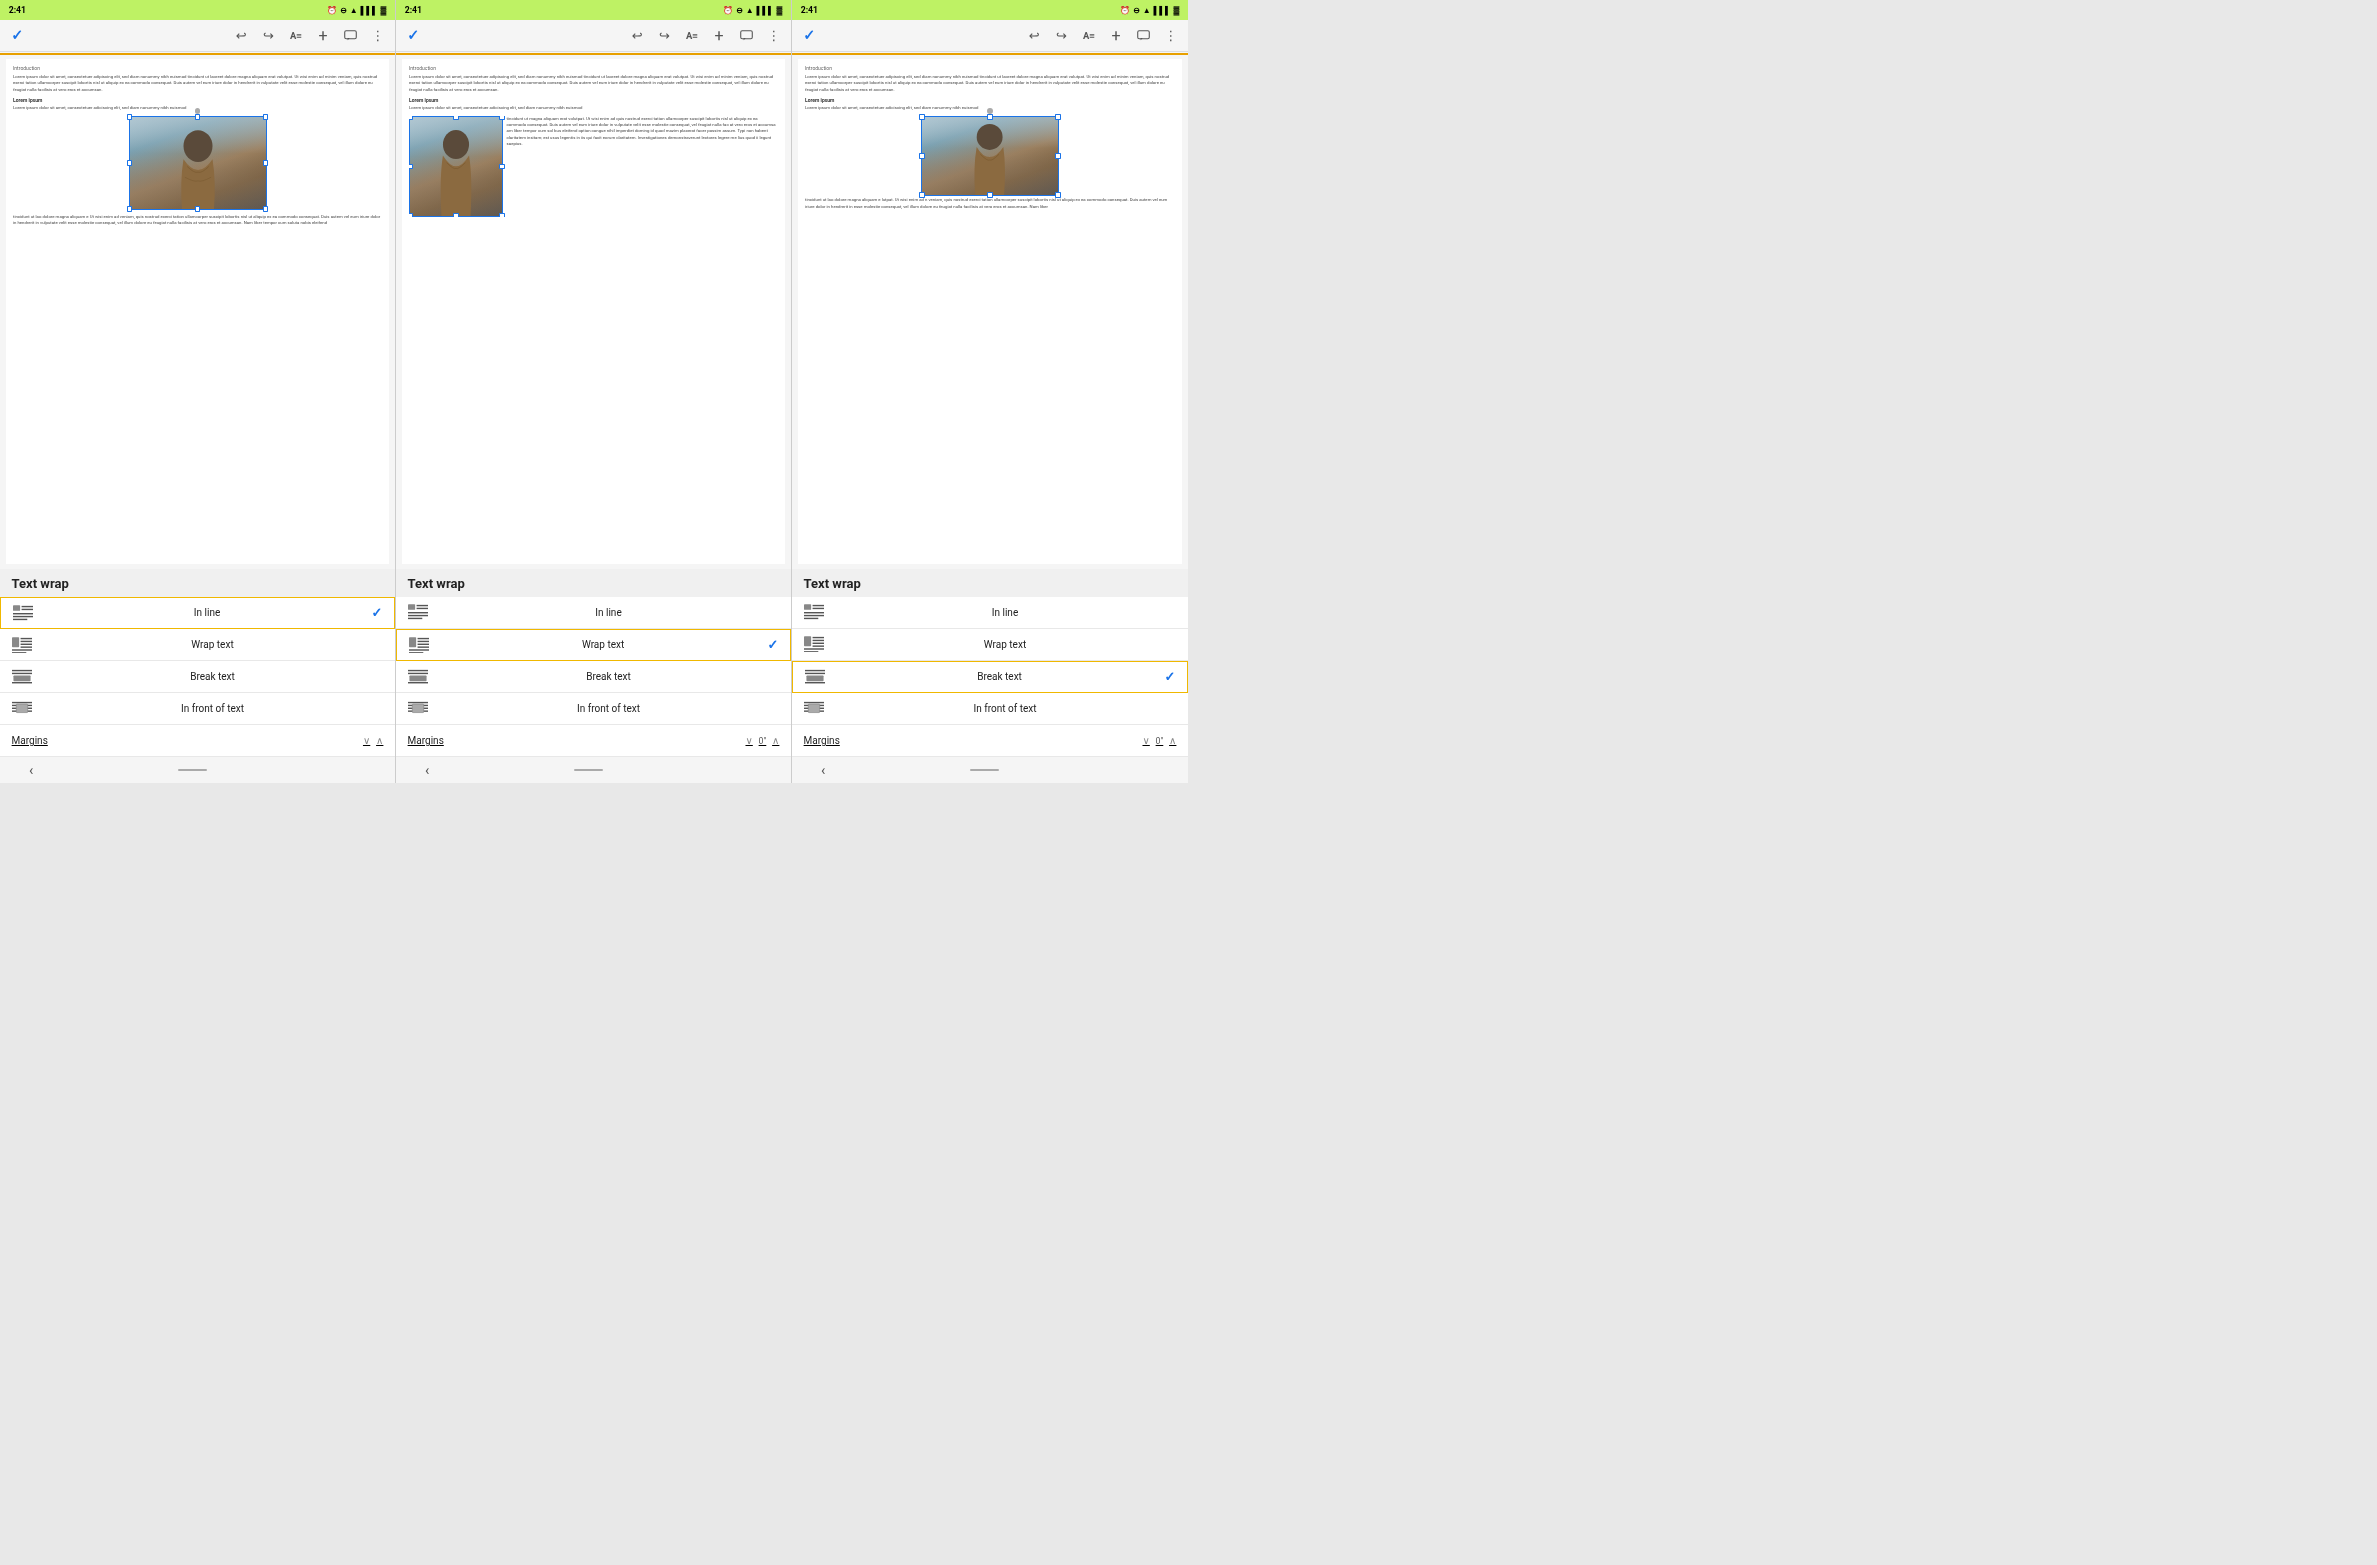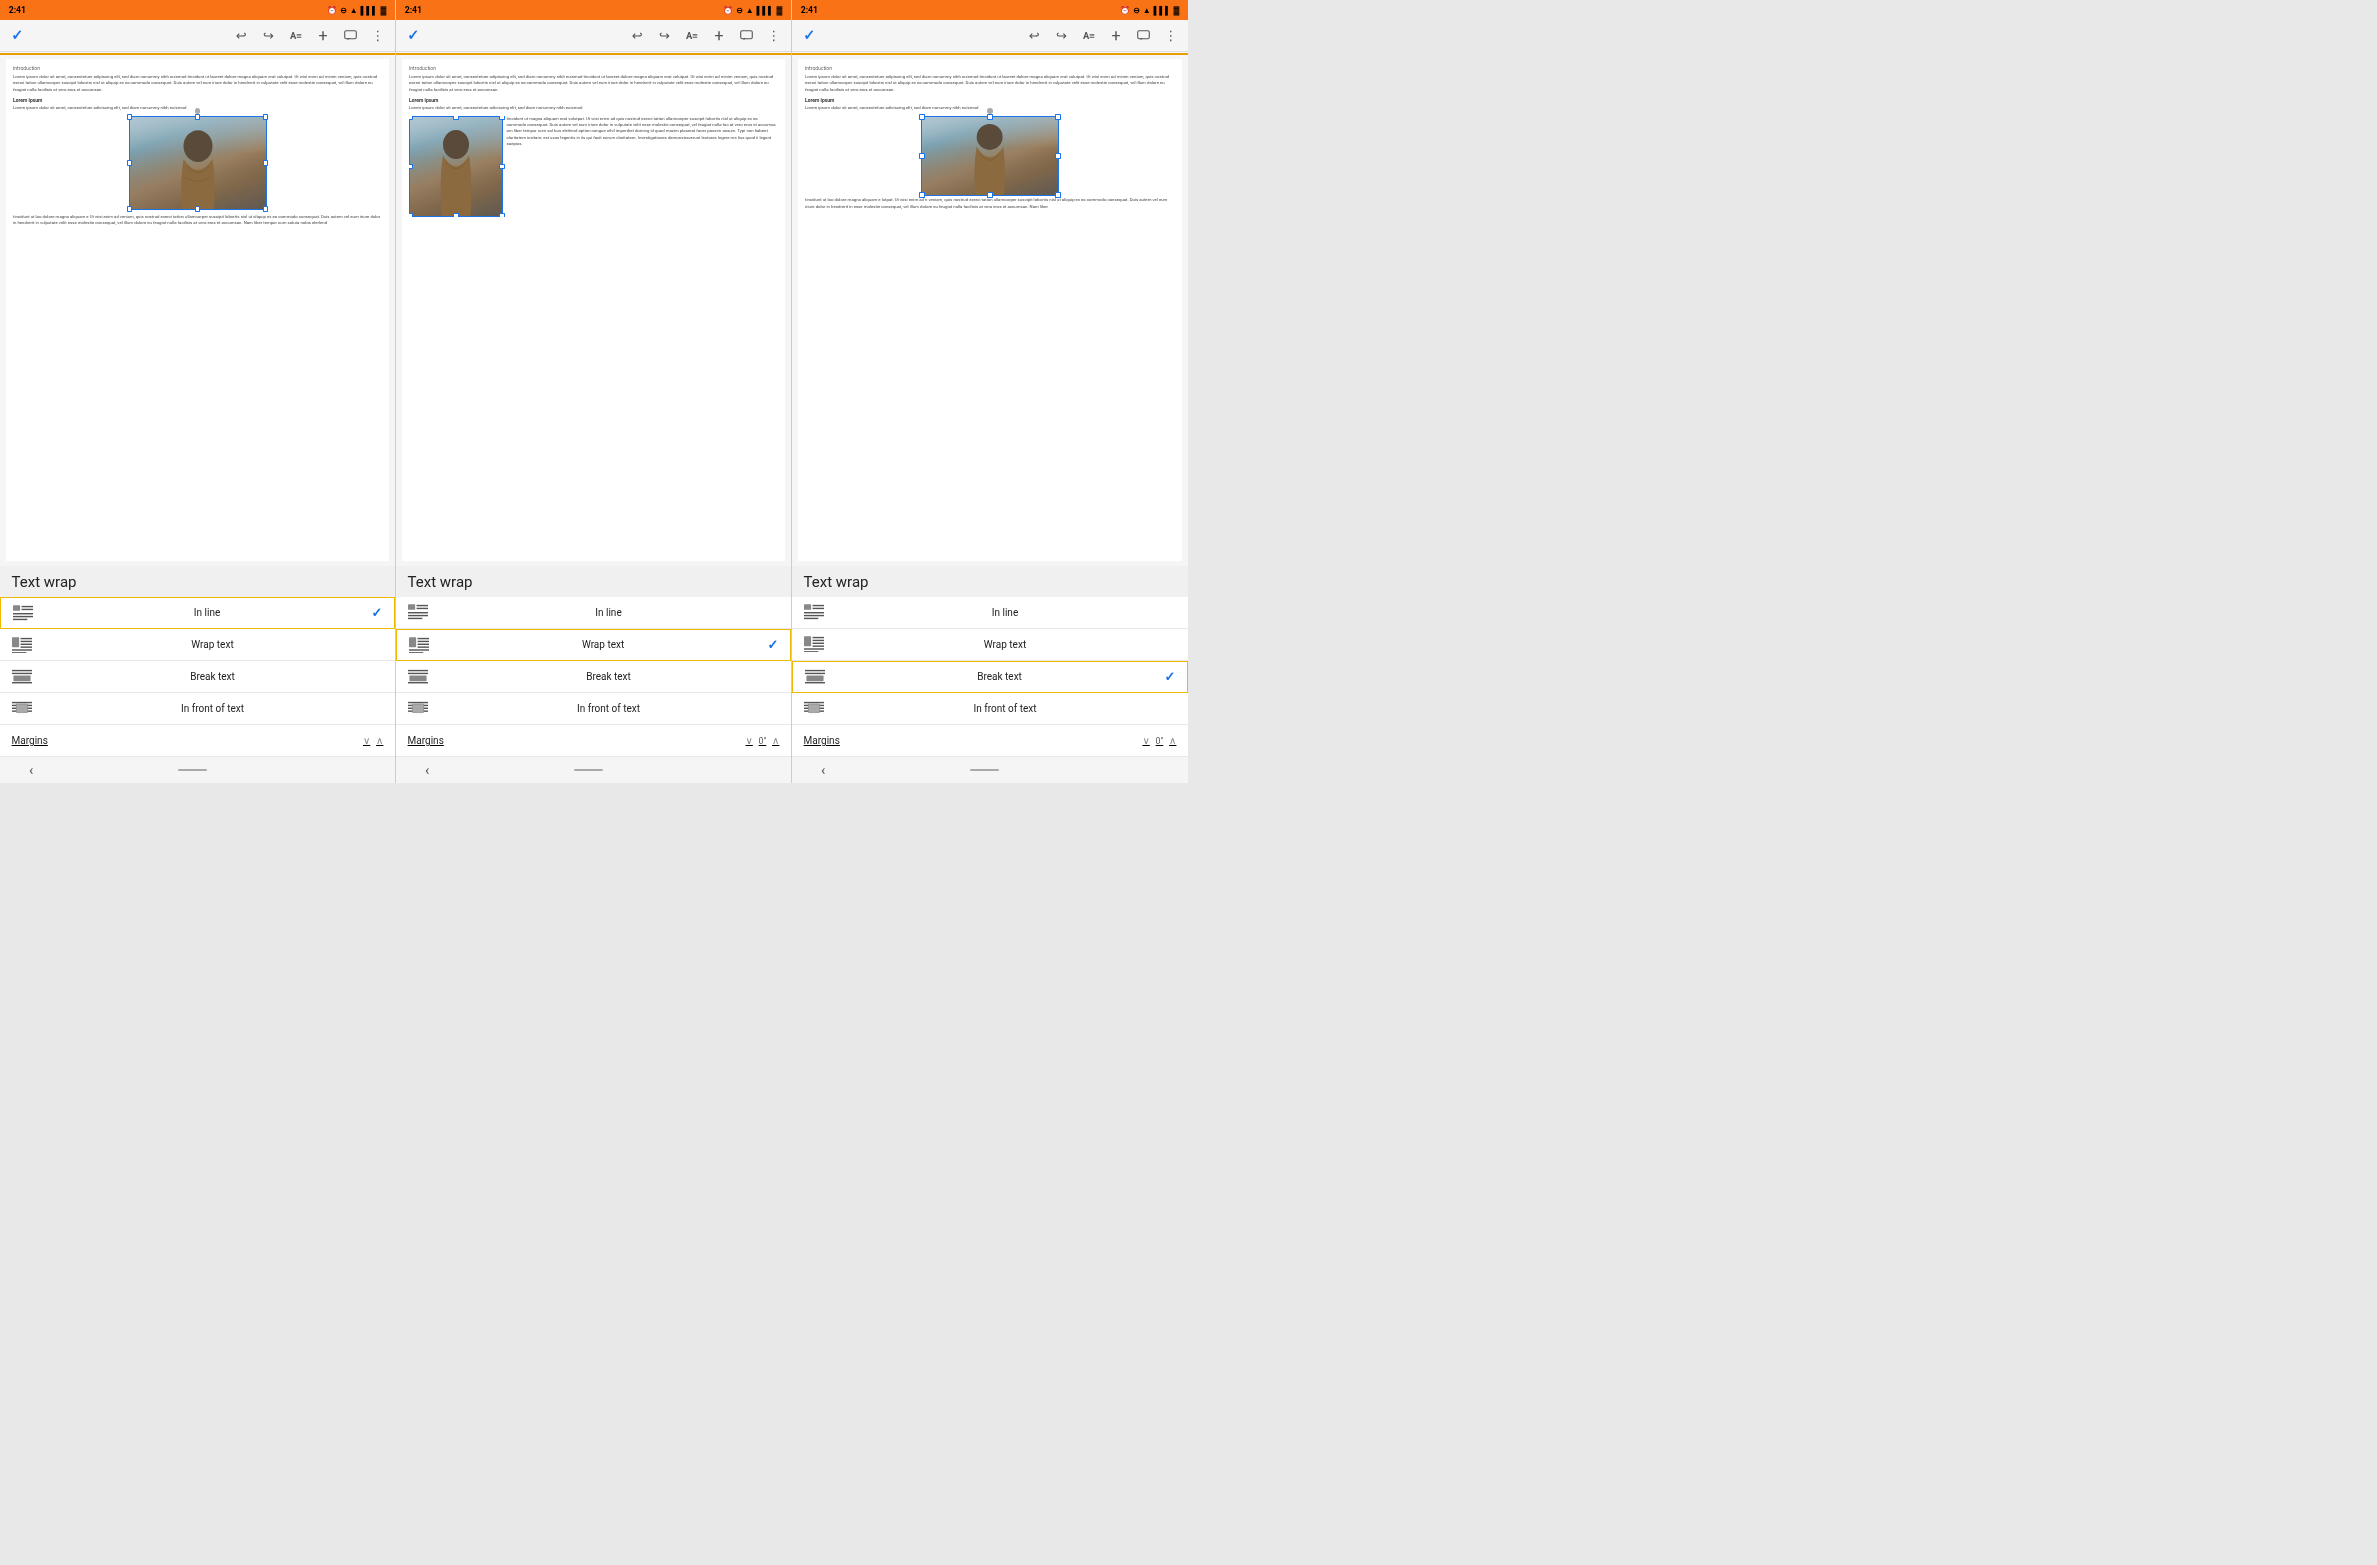--- a/index.html
+++ b/index.html
@@ -20,21 +20,21 @@
       display: flex;
       flex-direction: column;
       border-right: 0.7px solid #ccc;
       overflow: hidden;
       flex-shrink: 0;
     }
 
     
     .status-bar {
       height: 20px;
-      background: #f97316;
+      background: #bef264;
       display: flex;
       align-items: center;
       justify-content: space-between;
       padding: 0 8.7px;
       font-size: 8px;
       font-weight: 600;
     }
     .status-time { font-size: 8.7px; font-weight: 700; }
     .status-icons { display: flex; gap: 2.9px; align-items: center; font-size: 8px; }
 
@@ -153,22 +153,22 @@
       clear: both;
     }
 
     
     .textwrap-section {
       background: #f0f0f0;
       padding: 0;
     }
 
     .textwrap-header {
-      font-size: 15px;
-      font-weight: 400;
+      font-size: 13px;
+      font-weight: 700;
       padding: 7.2px 11.6px 5.8px 11.6px;
       color: #222;
     }
 
     .textwrap-item {
       display: flex;
       align-items: center;
       padding: 7.2px 11.6px;
       background: white;
       border-bottom: 0.7px solid #e8e8e8;

